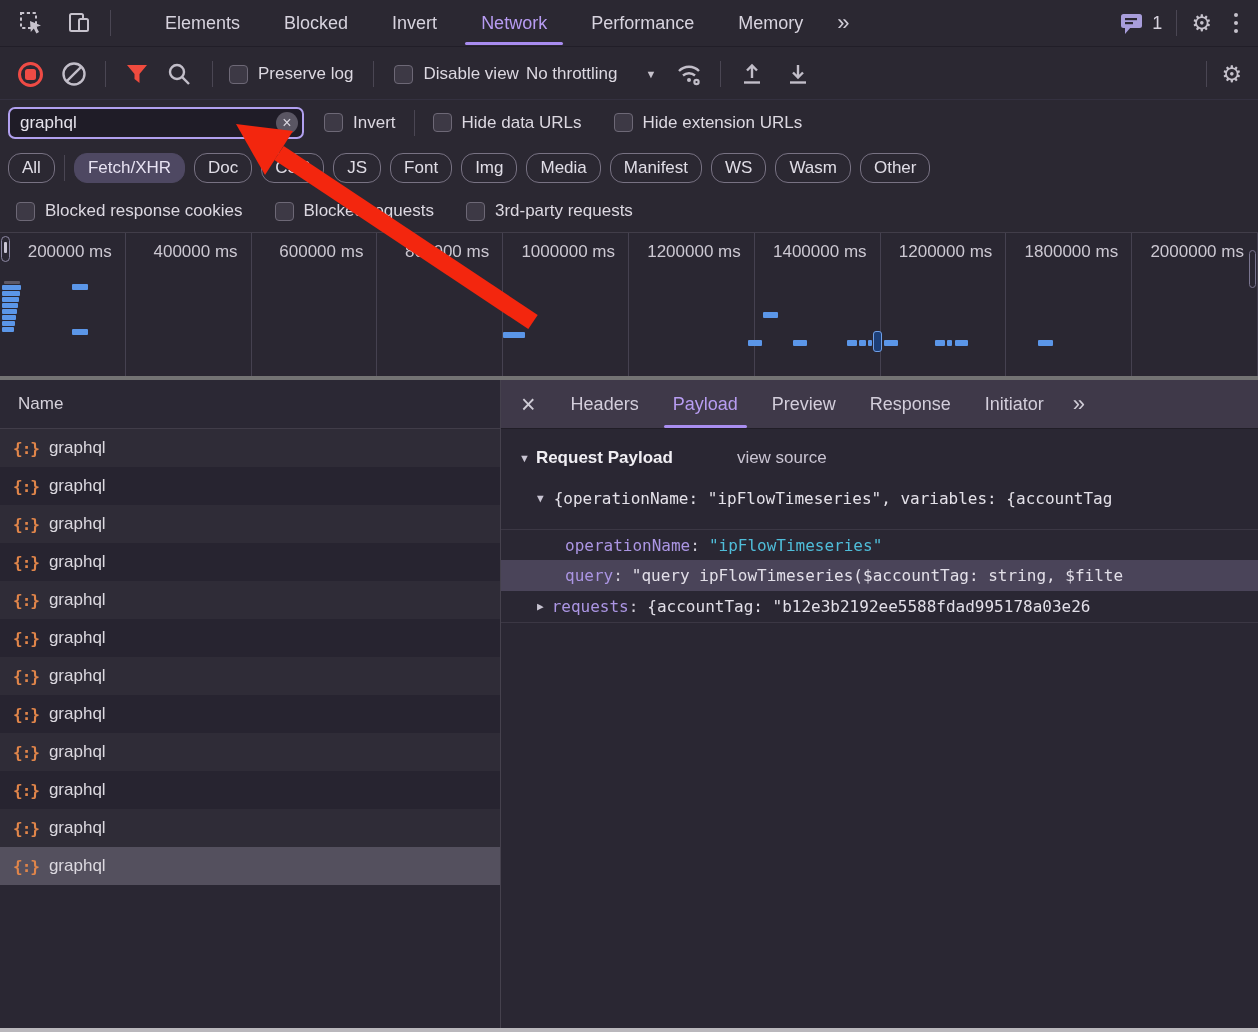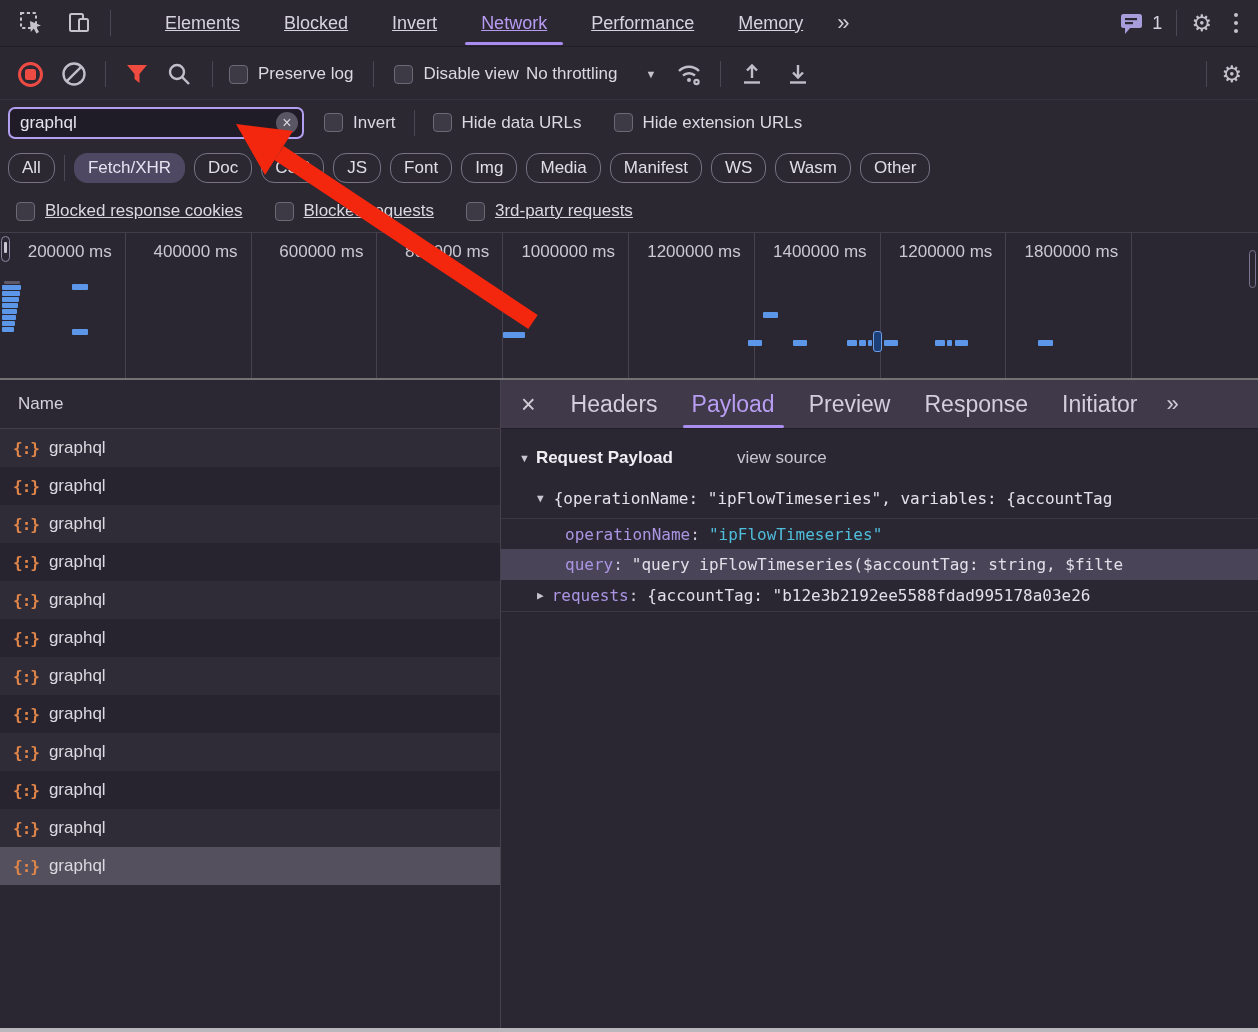--- a/index.html
+++ b/index.html
@@ -8,21 +8,21 @@
   #devtools { position:relative; width:1258px; height:1032px; background:#2b2832; overflow:hidden; }
   .abs { position:absolute; }
 
   
   #tabbar { top:0; left:0; width:1258px; height:47px; display:flex; align-items:center;
             border-bottom:1px solid #211e28; background:#2b2832; }
   .tb-icons { display:flex; align-items:center; gap:14px; padding:0 14px; }
   .vsep { width:1px; height:26px; background:#4a4653; }
   .tabs-wrap { display:flex; align-items:center; height:100%; margin-left:18px; }
   .tab { position:relative; height:100%; display:flex; align-items:center; padding:0 22px;
-         font-size:18px; color:#d7d3de; cursor:default;text-decoration:underline; }
+         font-size:18px; color:#d7d3de; cursor:default; }
   .tab.selected { color:#b79bf2; }
   .tab.selected::after { content:""; position:absolute; left:6px; right:6px; bottom:1px;
          height:3px; background:#a88cf0; border-radius:2px; }
   .overflow-chevrons { font-size:22px; color:#cfccd6; padding:0 12px; letter-spacing:-2px; }
   #tabbar-right { margin-left:auto; display:flex; align-items:center; gap:14px; padding-right:12px; }
   .msg-group { display:flex; align-items:center; gap:8px; }
   .msg-count { font-size:18px; color:#d7d3de; }
   .gear-glyph { font-size:23px; color:#c6c2cc; line-height:1; }
   .kebab { display:flex; flex-direction:column; gap:4px; padding:4px 8px; }
   .kebab i { width:4px; height:4px; border-radius:50%; background:#c6c2cc; }
@@ -51,25 +51,25 @@
              background:#5a5663; color:#d9d6de; font-size:16px; display:flex; align-items:center;
              justify-content:center; line-height:1; }
 
   
   #chipsrow { top:145px; left:0; width:1258px; height:45px; display:flex; align-items:center; gap:9px; padding-left:8px; }
   .chip { border:1.5px solid #787283; border-radius:13px; padding:4px 13px; font-size:17px;
           color:#e0dde6; white-space:nowrap; }
   .chip.selected { background:#4e4862; border-color:#4e4862; color:#e7e2f2; }
 
   
-  #morefilters { top:190px; left:0; width:1258px; height:42px; display:flex; align-items:center; padding-left:16px;text-decoration:underline; }
+  #morefilters { top:190px; left:0; width:1258px; height:42px; display:flex; align-items:center; padding-left:16px; }
 
   
   #timeline { top:232px; left:0; width:1258px; height:148px; background:#2a2732;
-              border-top:1px solid #413d49; border-bottom:2px solid #737373; display:flex; overflow:hidden; }
+              border-top:1px solid #413d49; border-bottom:4px solid #737373; display:flex; overflow:hidden; }
   .tcol { width:125.8px; flex:none; border-right:1px solid #454150; text-align:right;
           padding:9px 13px 0 0; font-size:17px; color:#ccc8d2; white-space:nowrap; overflow:hidden; }
   .bar { position:absolute; border-radius:1px; }
   .bar.blue { background:#5b96e8; }
   .bar.gray { background:#5c5866; }
   .bar.marker { background:#1d3f77; border:1.5px solid #6f9fe8; border-radius:3px; }
   #tl-thumb-left { left:1px; top:236px; width:9px; height:26px; border:1.5px solid #8d88a3;
                    border-radius:5px; background:#2a2732; }
   #tl-thumb-left i { display:block; width:3px; height:11px; background:#cac6d4; margin:5px auto 0; border-radius:1px; }
   #tl-thumb-right { left:1249px; top:250px; width:7px; height:38px; border:1.5px solid #7a7590;
@@ -86,38 +86,38 @@
   .req-icon { font-family:"DejaVu Sans Mono", monospace; font-weight:bold; font-size:16px;
               color:#e0854a; margin-right:10px; letter-spacing:-1px; }
 
   #pane-divider { top:380px; left:500px; width:1px; height:648px; background:#45414d; }
 
   #detail-pane { top:380px; left:501px; width:757px; height:648px; background:#2a2733; }
   #detail-tabstrip { height:49px; background:#3f3949; border-bottom:1px solid #211e27;
                      display:flex; align-items:center; }
   .close-x { font-size:25px; color:#cfccd6; padding:0 18px 0 20px; line-height:1; }
   .dtab { position:relative; height:100%; display:flex; align-items:center; padding:16px 17px;
-          font-size:23px; color:#d3cedb; }
+          font-size:18px; color:#d3cedb; }
   .dtab.selected { color:#b89df2; }
   .dtab.selected::after { content:""; position:absolute; left:8px; right:8px; bottom:0;
           height:3px; background:#a98ef0; border-radius:2px; }
 
   
   #payload { position:relative; font-family:"DejaVu Sans Mono", monospace; }
   #payload-section-row { display:flex; align-items:center; height:34px; margin-top:12px; padding-left:18px;
                          font-family:"Liberation Sans", sans-serif; }
   .tri { font-size:11px; color:#c8c4d2; margin-right:6px; }
   #payload-title { font-size:17px; font-weight:bold; color:#f0eef3; }
   #view-source { font-size:17px; color:#c9c4d2; margin-left:64px; }
   #payload-preview { display:flex; align-items:center; height:34px; margin-top:6px; padding-left:36px;
                      font-size:16px; color:#e4e1e9; white-space:nowrap; overflow:hidden; }
   #payload-preview .tri { margin-right:10px; }
   .kv-row { display:flex; align-items:center; height:31px; padding-left:64px; font-size:16px;
             white-space:nowrap; overflow:hidden; }
-  .kv-row.first { border-top:1px solid #3b3744; margin-top:3px; }
+  .kv-row.first { border-top:1px solid #3b3744; margin-top:14px; }
   .kv-row.highlight { background:#4a4459; }
   .kv-row.expandable { padding-left:36px; }
   .kv-row .tri { margin-right:8px; font-size:11px; }
   .kv-key { color:#ab95e3; }
   .kv-colon { color:#cfccd6; margin-right:9px; }
   .kv-val.string { color:#4fbdd9; }
   .kv-val.plain { color:#e2dfe8; }
   #payload-endsep { height:0; border-bottom:1px solid #3b3744; }
 
   #bottom-strip { top:1028px; left:0; width:1258px; height:4px; background:#b9b7bc; }
@@ -294,20 +294,21 @@
   <div id="timeline" class="abs">
       <div class="tcol"><span>200000 ms</span></div>
       <div class="tcol"><span>400000 ms</span></div>
       <div class="tcol"><span>600000 ms</span></div>
       <div class="tcol"><span>800000 ms</span></div>
       <div class="tcol"><span>1000000 ms</span></div>
       <div class="tcol"><span>1200000 ms</span></div>
       <div class="tcol"><span>1400000 ms</span></div>
       <div class="tcol"><span>1200000 ms</span></div>
       <div class="tcol"><span>1800000 ms</span></div>
+      <div class="tcol"><span>2000000 ms</span></div>
     </div>
   <div id="bars-layer" class="abs" style="top:0;left:0;width:1258px;height:1032px;pointer-events:none;">
       <div class="bar gray" style="left: 4px; top: 281px; width: 16px; height: 3px;"></div>
       <div class="bar blue" style="left: 2px; top: 285px; width: 19px; height: 5px; background: rgb(91, 150, 232);"></div>
       <div class="bar blue" style="left: 2px; top: 291px; width: 18px; height: 5px; background: rgb(91, 150, 232);"></div>
       <div class="bar blue" style="left: 2px; top: 297px; width: 17px; height: 5px; background: rgb(91, 150, 232);"></div>
       <div class="bar blue" style="left: 2px; top: 303px; width: 16px; height: 5px; background: rgb(91, 150, 232);"></div>
       <div class="bar blue" style="left: 2px; top: 309px; width: 15px; height: 5px; background: rgb(91, 150, 232);"></div>
       <div class="bar blue" style="left: 2px; top: 315px; width: 14px; height: 5px; background: rgb(91, 150, 232);"></div>
       <div class="bar blue" style="left: 2px; top: 321px; width: 13px; height: 5px; background: rgb(91, 150, 232);"></div>

